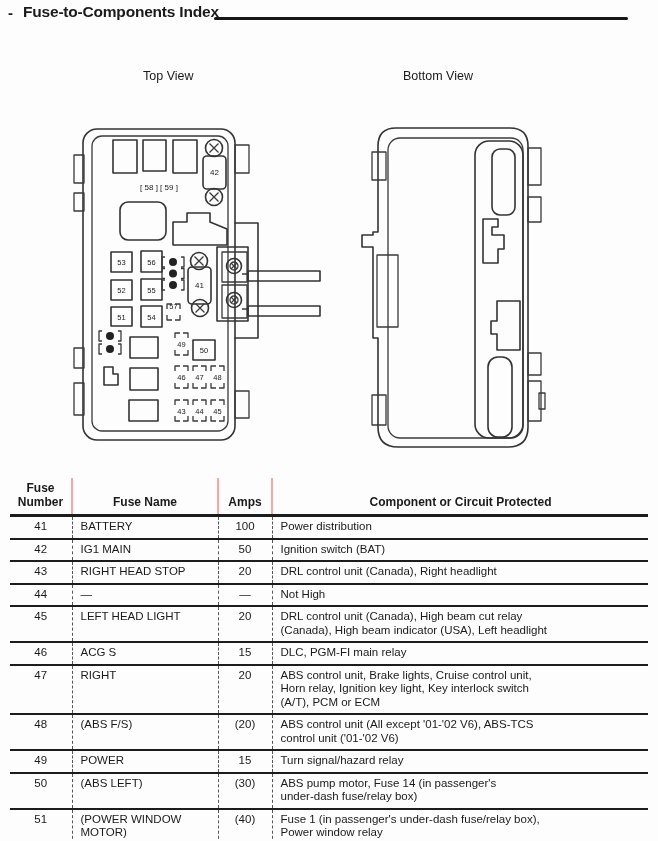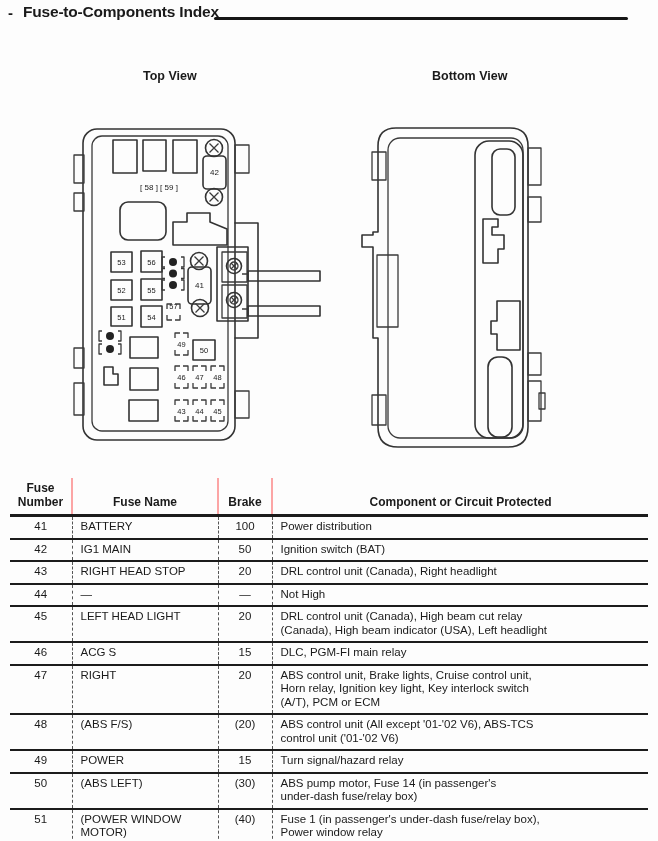--- a/index.html
+++ b/index.html
@@ -3,23 +3,23 @@
 <meta charset="utf-8">
 <style>
   html,body{margin:0;padding:0;background:#e8e8e8;}
   .page{position:relative;width:658px;height:841px;background:#fdfdfd;overflow:hidden;
         font-family:"Liberation Sans",sans-serif;color:#1a1a1a;}
   
   .hdr-dash{position:absolute;left:8px;top:4px;font-size:15px;font-weight:bold;}
   .hdr-title{position:absolute;left:23px;top:3px;font-size:15.5px;font-weight:bold;letter-spacing:-0.2px;}
   .hdr-line{position:absolute;left:214px;top:17px;width:414px;height:3px;background:#161616;border-radius:2px;}
   
-  .view-label{position:absolute;top:69px;font-size:12.5px;font-weight:bold;}
+  .view-label{position:absolute;top:69px;font-size:12.5px;font-weight:normal;}
   .view-label.top{left:143px;}
-  .view-label.bottom{left:432px;}
+  .view-label.bottom{left:403px;}
   
   svg{position:absolute;}
   svg.topview{left:58px;top:108px;}
   svg.bottomview{left:350px;top:105px;}
   svg *{vector-effect:non-scaling-stroke;}
   .ln{fill:none;stroke:#333;stroke-width:1.6;stroke-linejoin:round;stroke-linecap:round;}
   .ln-thin{fill:none;stroke:#3a3a3a;stroke-width:1.3;stroke-linejoin:round;}
   .solid{fill:#222;stroke:none;}
   .svgtxt{font-family:"Liberation Sans",sans-serif;font-size:8px;fill:#1a1a1a;text-anchor:middle;}
   .svgtxt.sm{font-size:7.5px;}
@@ -218,21 +218,21 @@
         <col class="c1">
         <col class="c2">
         <col class="c3">
         <col class="c4">
       </colgroup>
     <thead>
       <tr>
         <th>Fuse
 Number</th>
         <th>Fuse Name</th>
-        <th>Brake</th>
+        <th>Amps</th>
         <th>Component or Circuit Protected</th>
       </tr>
     </thead>
     <tbody>
       <tr>
         <td class="num">41</td>
         <td>BATTERY</td>
         <td class="amps">100</td>
         <td>Power distribution</td>
       </tr>

